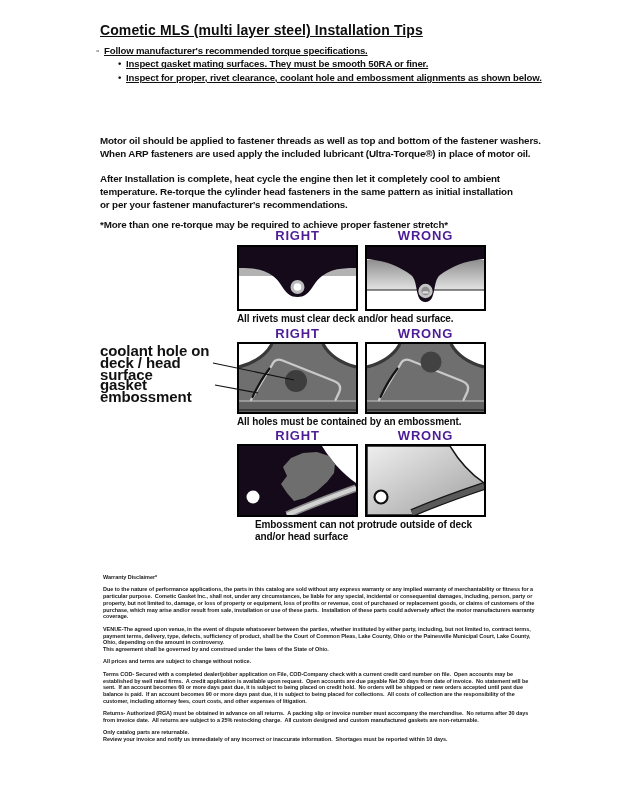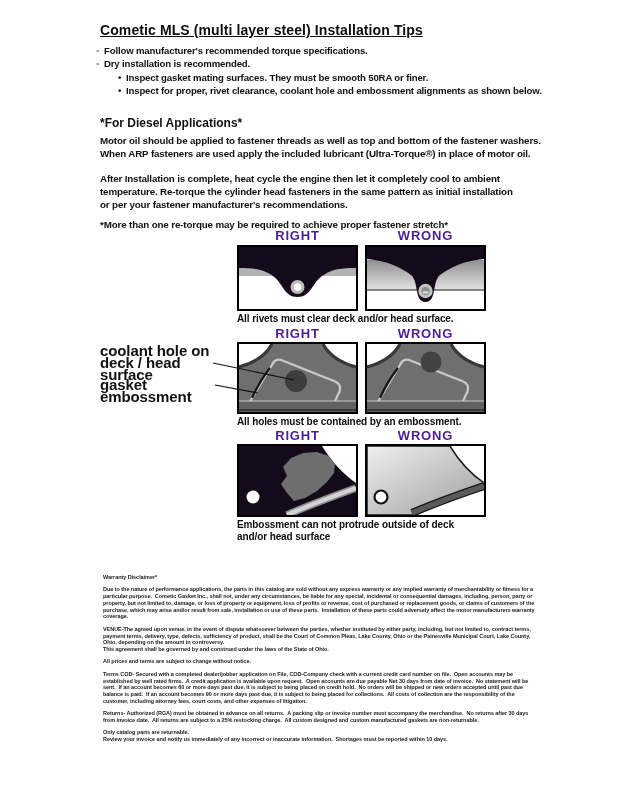--- a/index.html
+++ b/index.html
@@ -24,28 +24,26 @@
   .legal p{margin:0 0 5.5px 0;white-space:pre-wrap;}
   .code{font-size:13px;color:#2b2b2b;letter-spacing:.3px;}
 </style>
 </head>
 <body>
 
 <div class="page">
 
   <h1 class="title abs" style="left:100px;top:22px;">Cometic MLS (multi layer steel) Installation Tips</h1>
 
-  <ul class="tips abs" style="left:96px;top:44px;">
+  <ul class="tips abs" style="left:96px;top:44px;text-decoration:underline;">
     <li><span class="marker">◦</span><span>Follow manufacturer's recommended torque specifications.</span></li>
-    <li><span class="marker">◦</span><span>Dry installation is recommended.</span></li>
     <li class="sub"><span class="subm">•</span><span>Inspect gasket mating surfaces.  They must be smooth 50RA or finer.</span></li>
     <li class="sub"><span class="subm">•</span><span>Inspect for proper, rivet clearance, coolant hole and embossment alignments as shown below.</span></li>
   </ul>
 
-  <h2 class="h2 abs" style="left:100px;top:116px;">*For Diesel Applications*</h2>
   <p class="para abs" style="left:100px;top:134px;width:470px;">Motor oil should be applied to fastener threads as well as top and bottom of the fastener washers.
 When ARP fasteners are used apply the included lubricant (Ultra-Torque®) in place of motor oil.</p>
   <p class="para abs" style="left:100px;top:218px;width:470px;">*More than one re-torque may be required to achieve proper fastener stretch*</p>
   <p class="para abs" style="left:100px;top:172px;width:470px;">After Installation is complete, heat cycle the engine then let it completely cool to ambient
 temperature. Re-torque the cylinder head fasteners in the same pattern as initial installation
 or per your fastener manufacturer's recommendations.</p>
 
   <div class="dlabel abs" style="left:237px;top:228px;">RIGHT</div>
   <div class="dlabel abs" style="left:365px;top:228px;">WRONG</div>
 
@@ -143,21 +141,21 @@
             <stop offset="1" stop-color="#9e9e9e"></stop>
         </linearGradient>
       </defs>
       <rect x="0" y="0" width="117" height="69" fill="#ffffff"></rect>
       <path d="M0,0 H83 C92,15 104,28 117,37 L117,42 C95,50 70,59 48,69 L0,69 Z" fill="url(#gSilver)" stroke="#161616" stroke-width="1.5"></path>
       <path d="M45,67 C68,57 93,48 117,40" fill="none" stroke="#171717" stroke-width="8"></path>
       <path d="M45,67 C68,57 93,48 117,40" fill="none" stroke="#5a5a5a" stroke-width="5.5"></path>
       <circle cx="14" cy="51" r="6.5" fill="#ffffff" stroke="#111111" stroke-width="2.2"></circle>
     </svg>
   </div>
-  <div class="caption abs" style="left:237px;top:519px;white-space:pre-wrap;">Embossment can not protrude outside of deck
+  <div class="caption abs" style="left:255px;top:519px;white-space:pre-wrap;">Embossment can not protrude outside of deck
 and/or head surface</div>
 
   <div class="legal abs" style="left:103px;top:574px;">
     <p>Warranty Disclaimer*</p>
     <p>Due to the nature of performance applications, the parts in this catalog are sold without any express warranty or any implied warranty of merchantability or fitness for a particular purpose.  Cometic Gasket Inc., shall not, under any circumstances, be liable for any special, incidental or consequential damages, including, person, party or property, but not limited to, damage, or loss of property or equipment, loss of profits or revenue, cost of purchased or replacement goods, or claims of customers of the purchase, which may arise and/or result from sale, installation or use of these parts.  Installation of these parts could adversely affect the motor manufacturers warranty coverage.</p>
     <p>VENUE-The agreed upon venue, in the event of dispute whatsoever between the parties, whether instituted by either party, including, but not limited to, contract terms, payment terms, delivery, type, defects, sufficiency of product, shall be the Court of Common Pleas, Lake County, Ohio or the Painesville Municipal Court, Lake County, Ohio, depending on the amount in controversy.
 This agreement shall be governed by and construed under the laws of the State of Ohio.</p>
     <p>All prices and terms are subject to change without notice.</p>
     <p>Terms COD- Secured with a completed dealer/jobber application on File, COD-Company check with a current credit card number on file.  Open accounts may be established by well rated firms.  A credit application is available upon request.  Open accounts are due payable Net 30 days from date of invoice.  No statement will be sent.  If an account becomes 60 or more days past due, it is subject to being placed on credit hold.  No orders will be shipped or new orders accepted until past due balance is paid.  If an account becomes 90 or more days past due, it is subject to being placed for collections.  All costs of collection are the responsibility of the customer, including attorney fees, court costs, and other expenses of litigation.</p>
     <p>Returns- Authorized (RGA) must be obtained in advance on all returns.  A packing slip or invoice number must accompany the merchandise.  No returns after 30 days from invoice date.  All returns are subject to a 25% restocking charge.  All custom designed and custom manufactured gaskets are non-returnable.</p>

